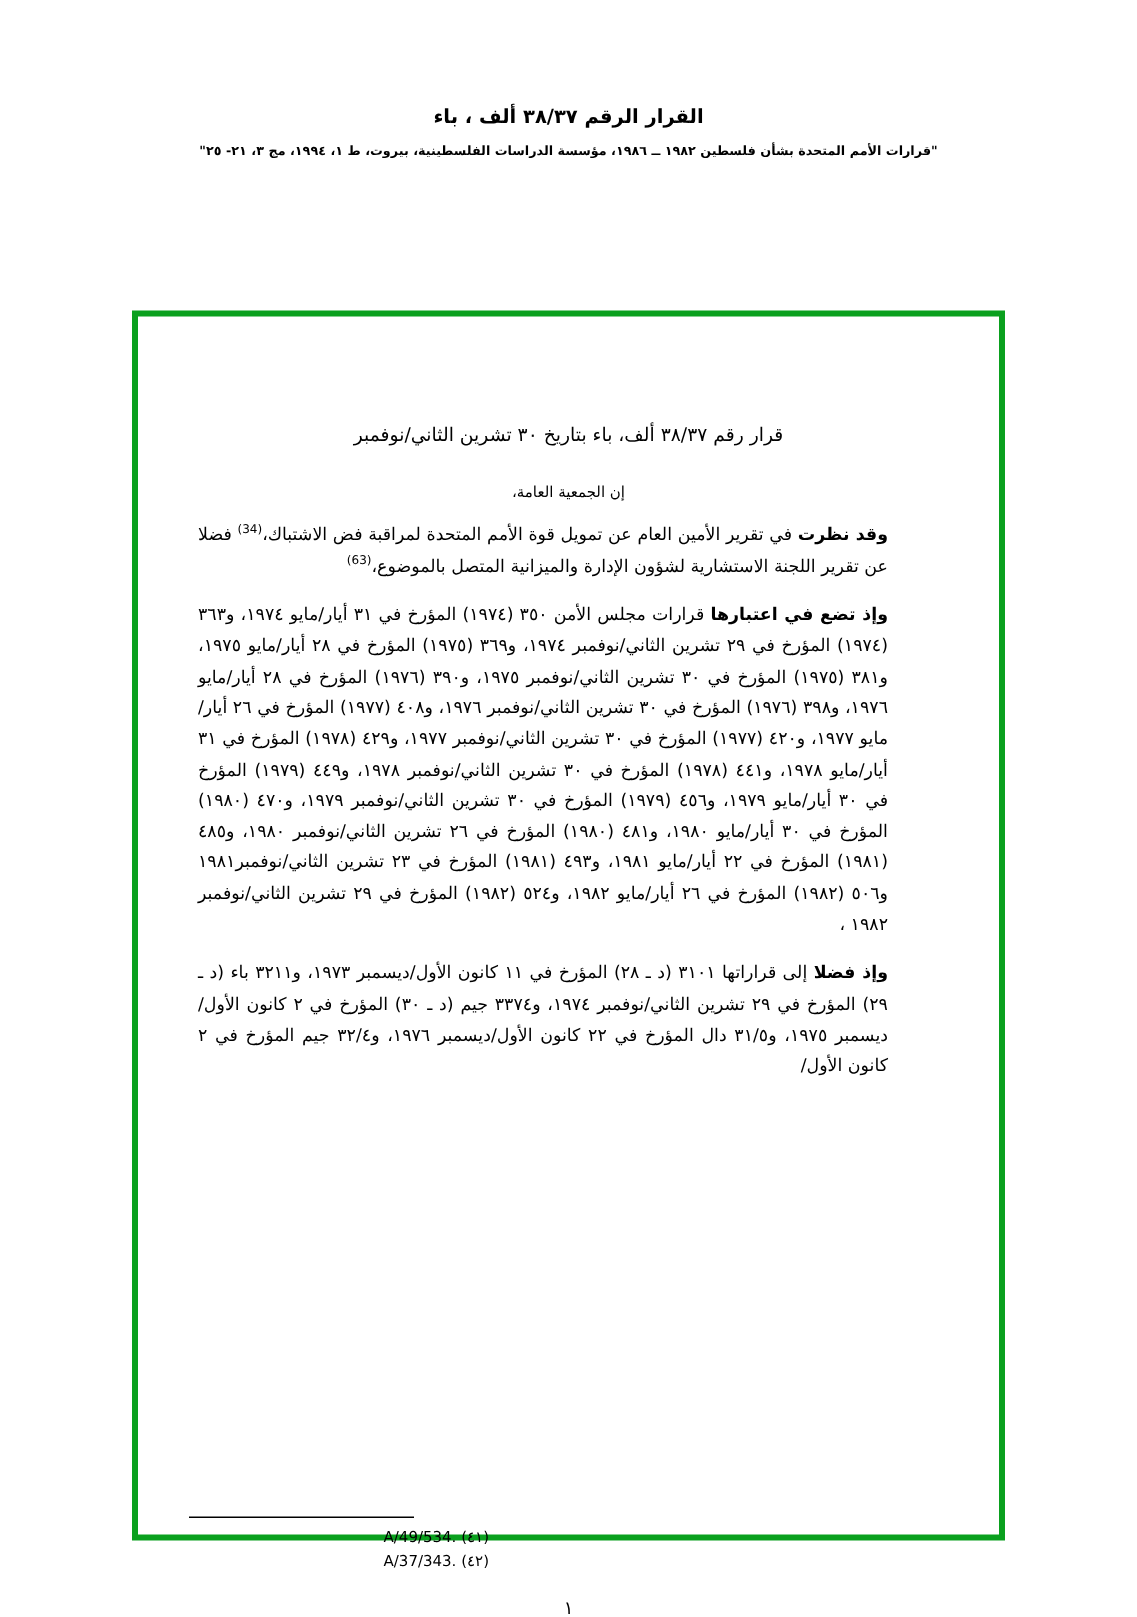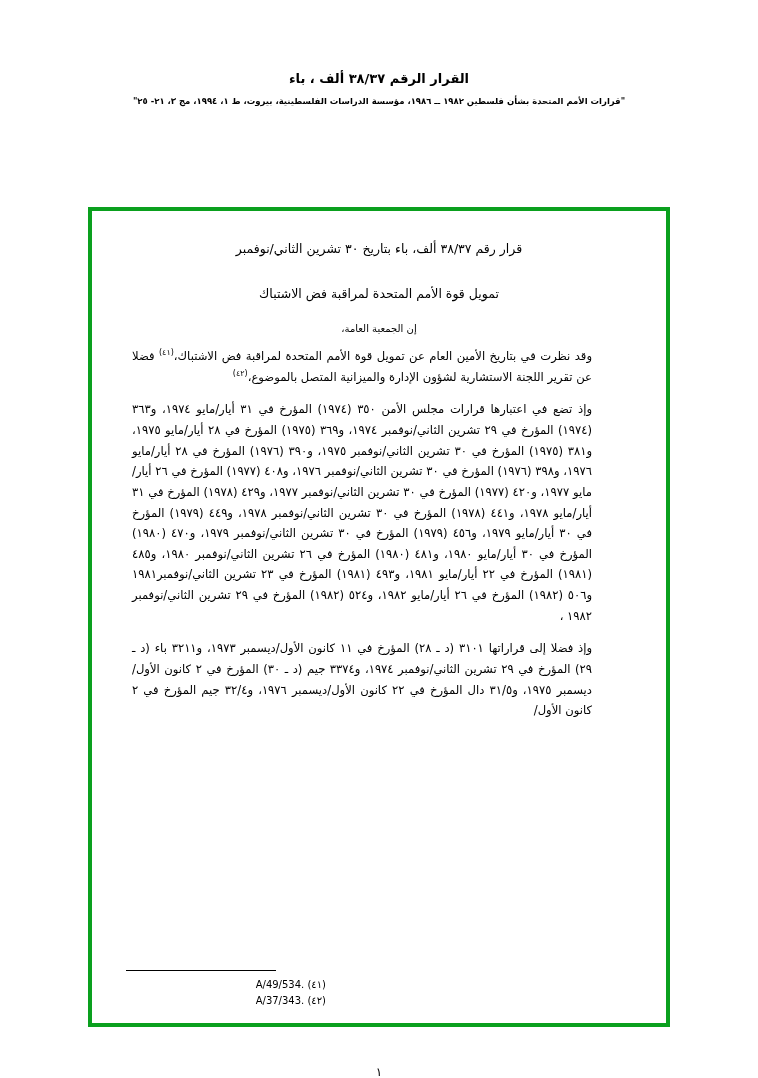--- a/index.html
+++ b/index.html
@@ -45,20 +45,21 @@
     height: 820px;
     border: 4px solid #0aa01e;
     box-sizing: border-box;
     background: #ffffff;
   }
   .frame-inner {
     padding: 18px 34px 10px 34px;
     box-sizing: border-box;
     height: 100%;
     position: relative;
+    margin-top: 41px;
   }
   .res-head {
     font-size: 12.5px;
     line-height: 1.85;
     text-align: center;
     margin: 8px 0 0 0;
     direction: rtl;
   }
   .res-head .line {
     display: block;
@@ -80,21 +81,21 @@
   }
   .para {
     font-size: 11.6px;
     line-height: 1.78;
     text-align: justify;
     text-align-last: right;
     margin-top: 12px;
     direction: rtl;
   }
   .para .lead {
-    font-weight: normal;
+    font-weight: bold;
   }
   .para-block {
     margin-right: 40px;
     margin-left: 6px;
   }
   sup.note {
     font-size: 8px;
     vertical-align: super;
   }
   .footnote-rule {
@@ -138,28 +139,27 @@
     <div class="doc-citation">"قرارات الأمم المتحدة بشأن فلسطين ١٩٨٢ ــ ١٩٨٦، مؤسسة الدراسات الفلسطينية، بيروت، ط ١، ١٩٩٤، مج ٣، ٢١- ٢٥"</div>
   </div>
 
   <div class="green-frame">
     <div class="frame-inner">
 
       <div class="res-head">
         <span class="line">قرار رقم ٣٨/٣٧ ألف، باء بتاريخ  ٣٠ تشرين الثاني/نوفمبر</span>
       </div>
 
-      <div class="res-subject">تمويل قوة الأمم المتحدة لمراقبة فض الاشتباك</div>
 
 
       <div class="res-assembly">إن الجمعية العامة،</div>
 
       <div class="para-block">
 
-        <p class="para"><span class="lead">وقد نظرت</span><span> في بتاريخ الأمين العام عن تمويل قوة الأمم المتحدة لمراقبة فض الاشتباك،</span><sup class="note">(٤١)</sup><span> فضلا عن تقرير اللجنة الاستشارية لشؤون الإدارة والميزانية المتصل بالموضوع،</span><sup class="note">(٤٢)</sup></p>
+        <p class="para"><span class="lead">وقد نظرت</span><span> في تقرير الأمين العام عن تمويل قوة الأمم المتحدة لمراقبة فض الاشتباك،</span><sup class="note">(34)</sup><span> فضلا عن تقرير اللجنة الاستشارية لشؤون الإدارة والميزانية المتصل بالموضوع،</span><sup class="note">(63)</sup></p>
 
         <p class="para"><span class="lead">وإذ تضع في اعتبارها</span><span> قرارات مجلس الأمن ٣٥٠ (١٩٧٤) المؤرخ في ٣١ أيار/مايو ١٩٧٤، و٣٦٣ (١٩٧٤) المؤرخ في ٢٩ تشرين الثاني/نوفمبر ١٩٧٤، و٣٦٩ (١٩٧٥) المؤرخ في ٢٨ أيار/مايو ١٩٧٥، و٣٨١ (١٩٧٥) المؤرخ في ٣٠ تشرين الثاني/نوفمبر ١٩٧٥، و٣٩٠ (١٩٧٦) المؤرخ في ٢٨ أيار/مايو ١٩٧٦، و٣٩٨ (١٩٧٦) المؤرخ في ٣٠ تشرين الثاني/نوفمبر ١٩٧٦، و٤٠٨ (١٩٧٧) المؤرخ في ٢٦ أيار/مايو ١٩٧٧، و٤٢٠ (١٩٧٧) المؤرخ في ٣٠ تشرين الثاني/نوفمبر ١٩٧٧، و٤٢٩ (١٩٧٨) المؤرخ في ٣١ أيار/مايو ١٩٧٨، و٤٤١ (١٩٧٨) المؤرخ في ٣٠ تشرين الثاني/نوفمبر ١٩٧٨، و٤٤٩ (١٩٧٩) المؤرخ في ٣٠ أيار/مايو ١٩٧٩، و٤٥٦ (١٩٧٩) المؤرخ في ٣٠ تشرين الثاني/نوفمبر ١٩٧٩، و٤٧٠ (١٩٨٠) المؤرخ في ٣٠ أيار/مايو ١٩٨٠، و٤٨١ (١٩٨٠) المؤرخ في ٢٦ تشرين الثاني/نوفمبر ١٩٨٠، و٤٨٥ (١٩٨١) المؤرخ في ٢٢ أيار/مايو ١٩٨١، و٤٩٣ (١٩٨١) المؤرخ في ٢٣ تشرين الثاني/نوفمبر١٩٨١ و٥٠٦ (١٩٨٢) المؤرخ في ٢٦ أيار/مايو ١٩٨٢، و٥٢٤ (١٩٨٢) المؤرخ في ٢٩  تشرين الثاني/نوفمبر ١٩٨٢ ،</span></p>
 
         <p class="para"><span class="lead">وإذ فضلا</span><span> إلى قراراتها ٣١٠١ (د ـ ٢٨) المؤرخ في ١١ كانون الأول/ديسمبر ١٩٧٣، و٣٢١١ باء (د ـ ٢٩) المؤرخ في ٢٩ تشرين الثاني/نوفمبر ١٩٧٤، و٣٣٧٤ جيم (د ـ ٣٠) المؤرخ في ٢ كانون الأول/ديسمبر ١٩٧٥، و٣١/٥ دال المؤرخ في ٢٢ كانون الأول/ديسمبر ١٩٧٦، و٣٢/٤ جيم المؤرخ في ٢ كانون الأول/</span></p>
 
       </div>
 
       <div class="footnote-rule"></div>
       <div class="footnotes">
         <span class="fn">A/49/534. (٤١)</span>

